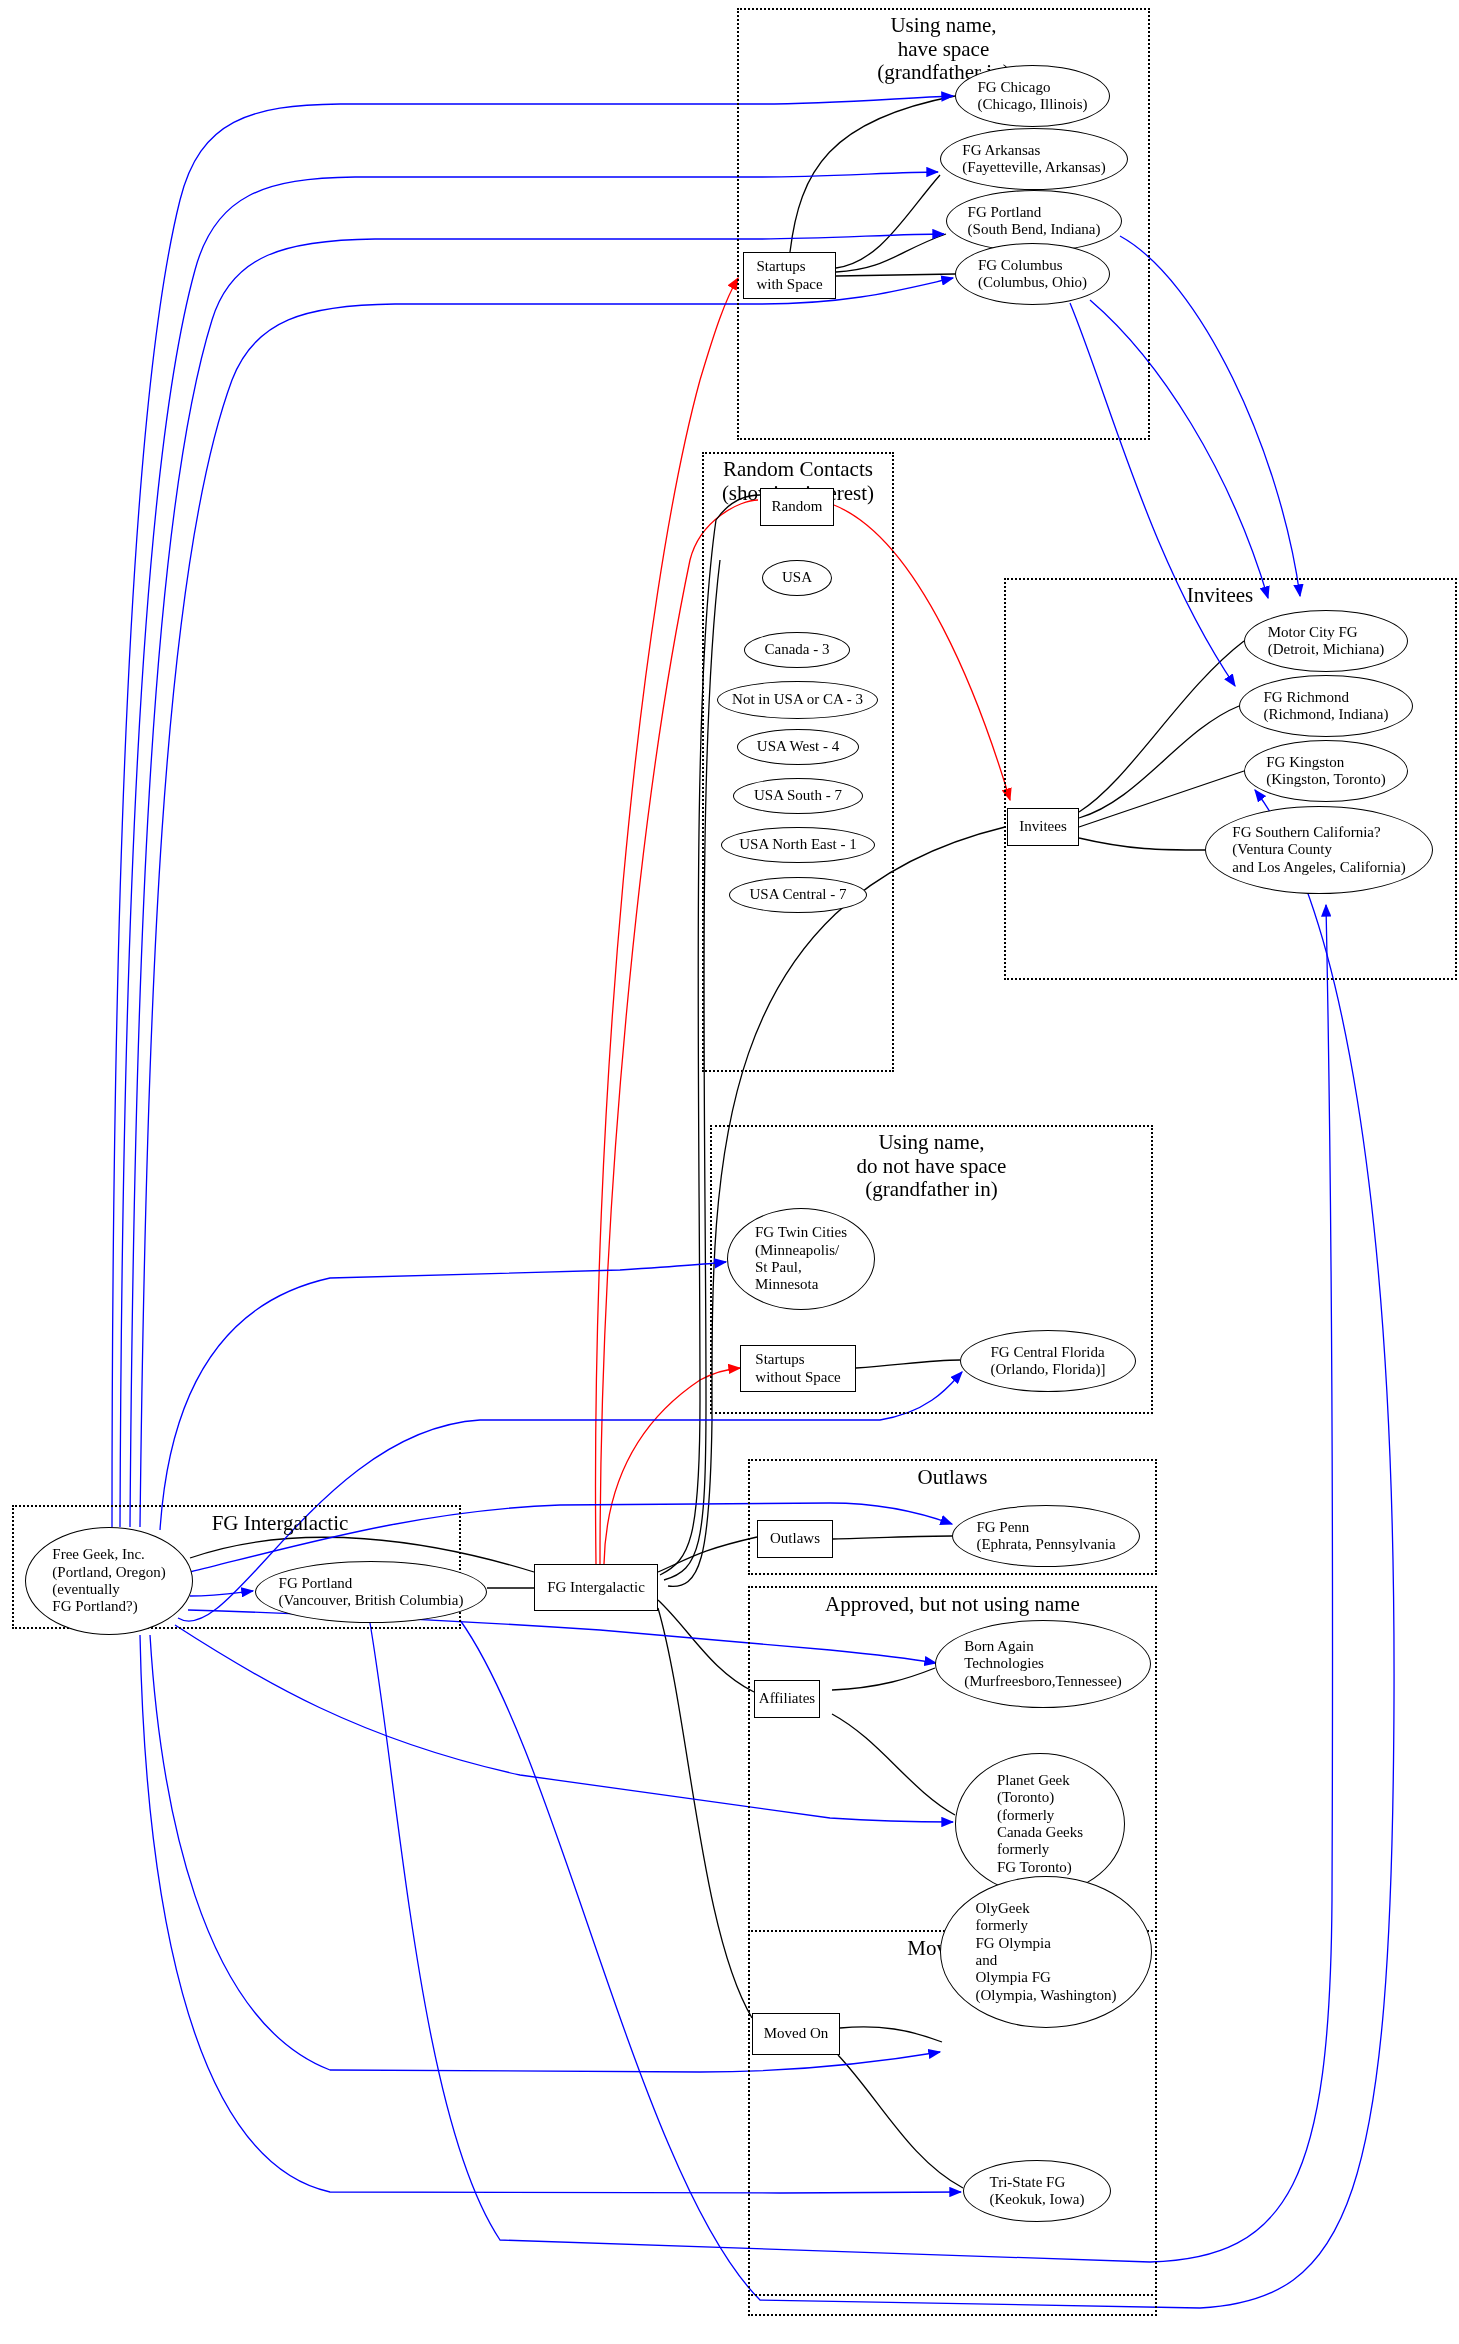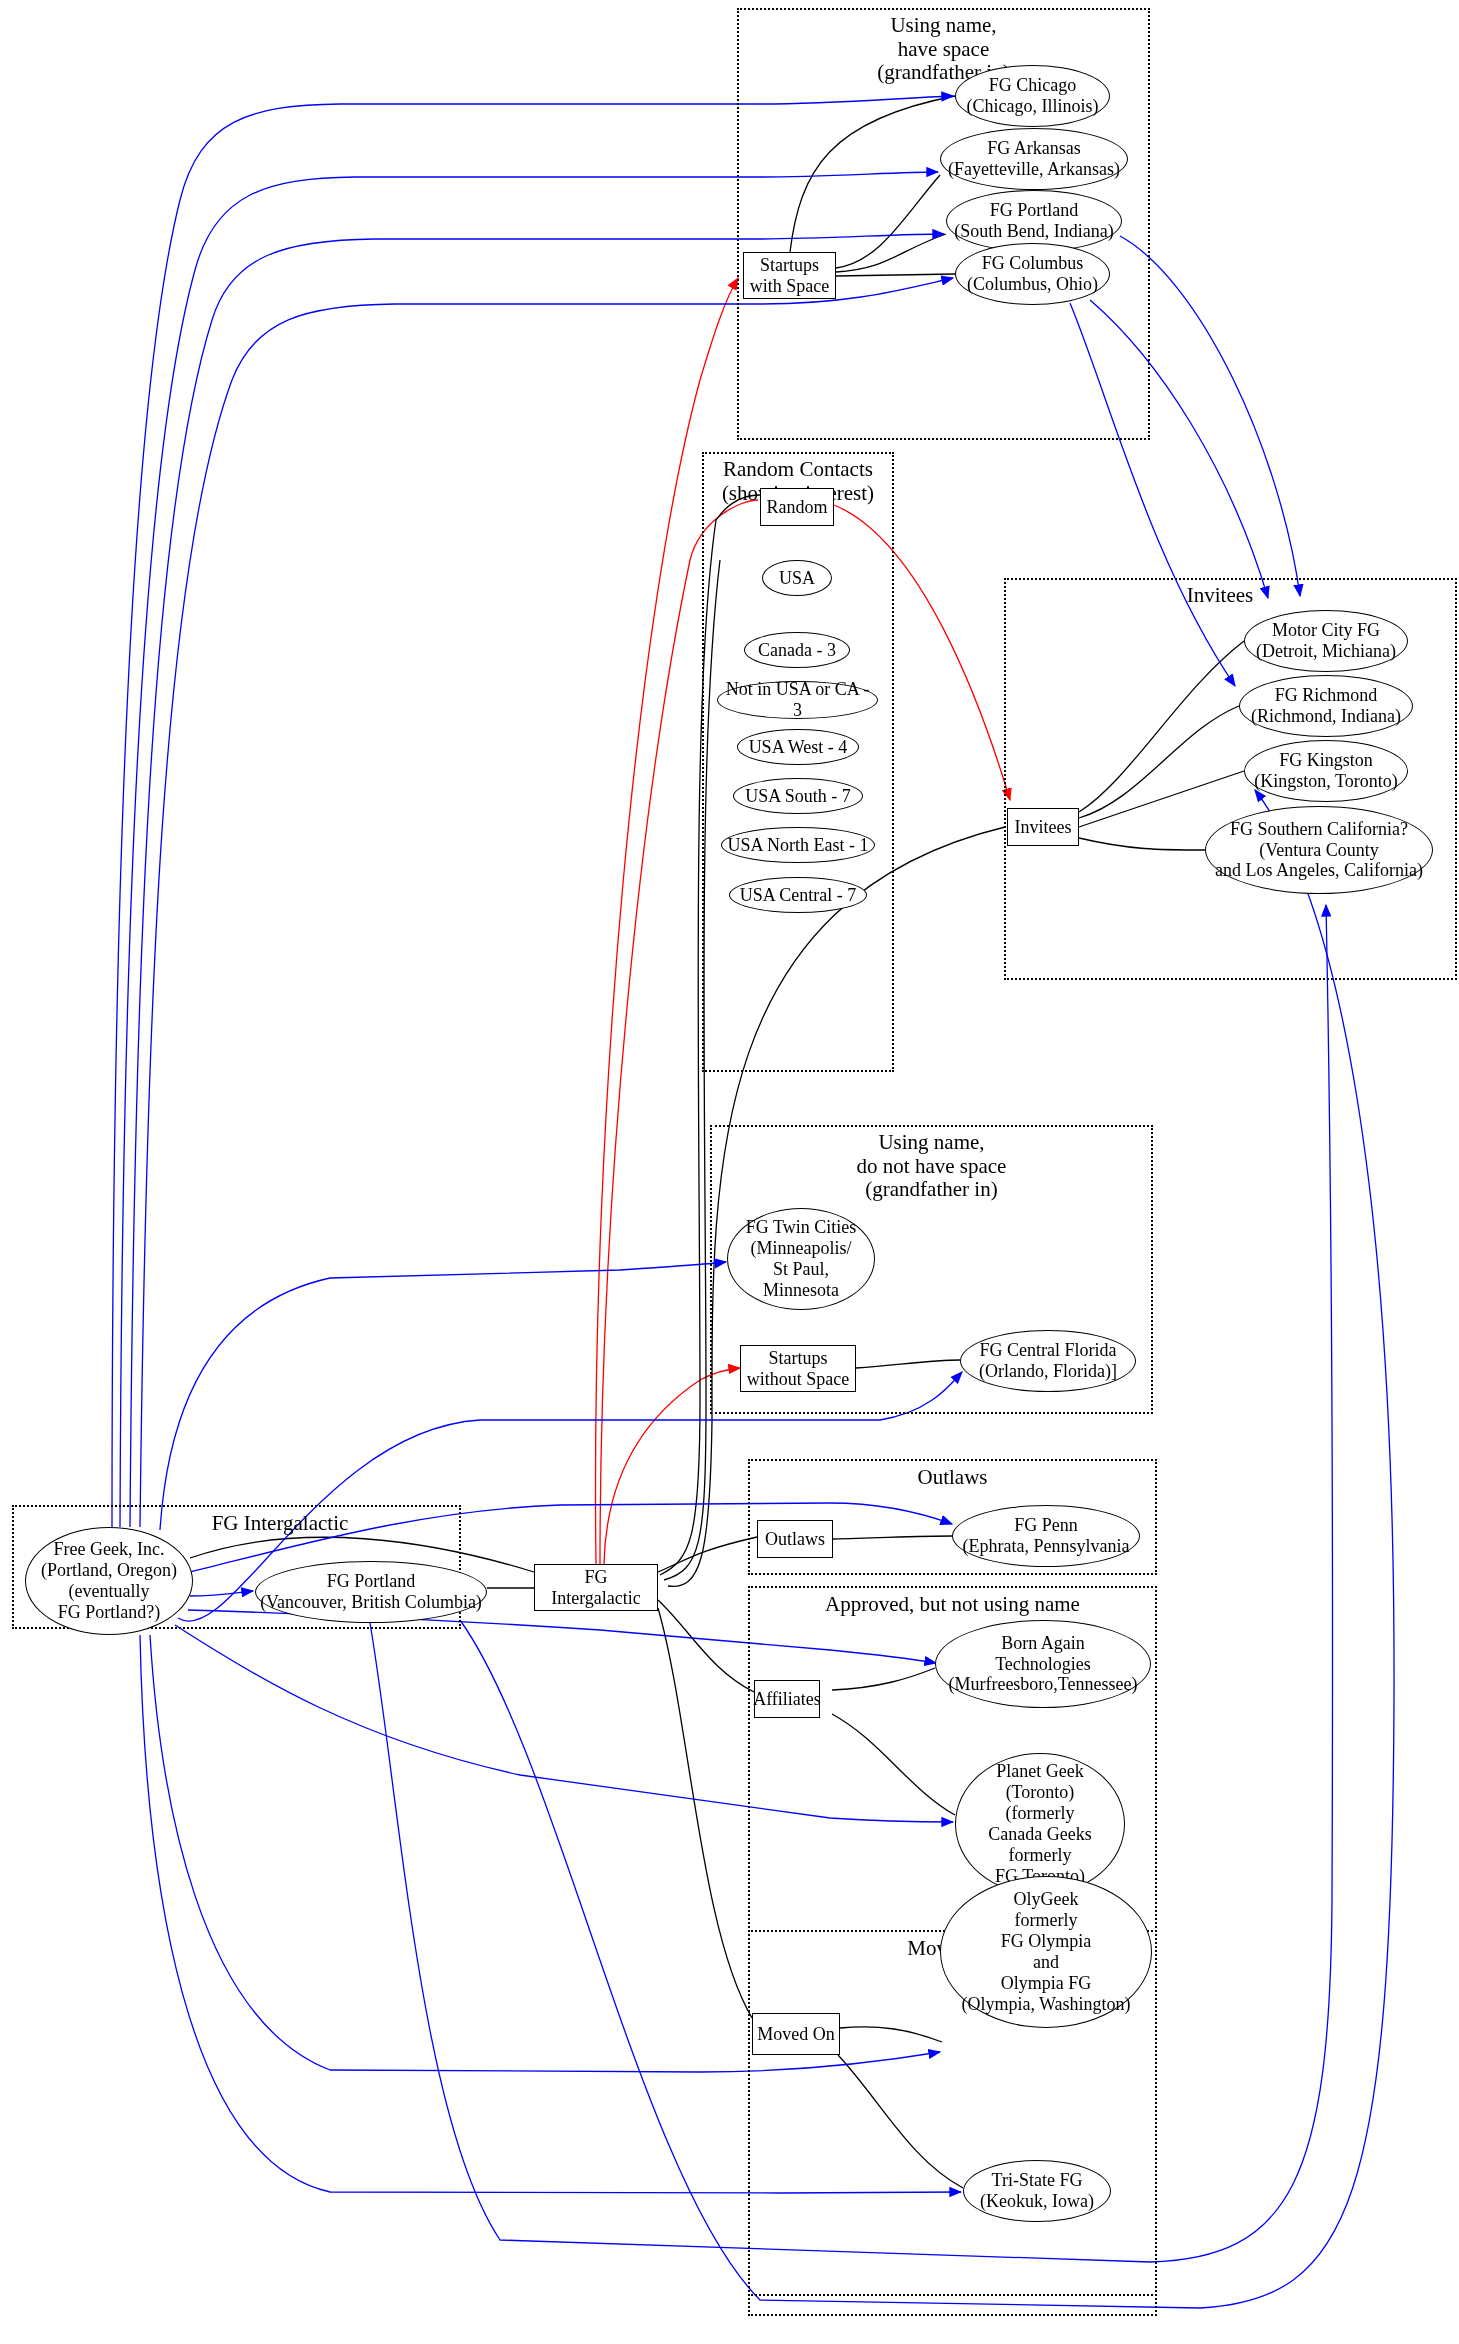--- a/index.html
+++ b/index.html
@@ -2,21 +2,21 @@
 <html><head>
 <meta charset="utf-8">
 <style>
   html,body{margin:0;padding:0;background:#ffffff;}
   #stage{position:relative;width:1459px;height:2344px;background:#fff;
          font-family:Liberation Serif, serif;overflow:hidden;}
   #wires{position:absolute;left:0;top:0;width:1459px;height:2344px;}
   .cluster{position:absolute;border:2px dotted #000;box-sizing:border-box;}
   .clabel{position:absolute;text-align:center;font-size:21px;color:#000;line-height:1.12;white-space:pre-line;}
   .node{position:absolute;display:flex;align-items:center;justify-content:center;
-        text-align:center;font-size:18px;color:#000;line-height:1.16;box-sizing:border-box;
+        font-size:15px;color:#000;line-height:1.16;box-sizing:border-box;
         background:#fff;}
   .box{border:1.6px solid #000;}
   .ell{border:1.6px solid #000;border-radius:50%;}
   .nlbl{white-space:pre-line;padding:0 4px;}
 </style>
 </head>
 <body>
 
 <div id="stage">
 

